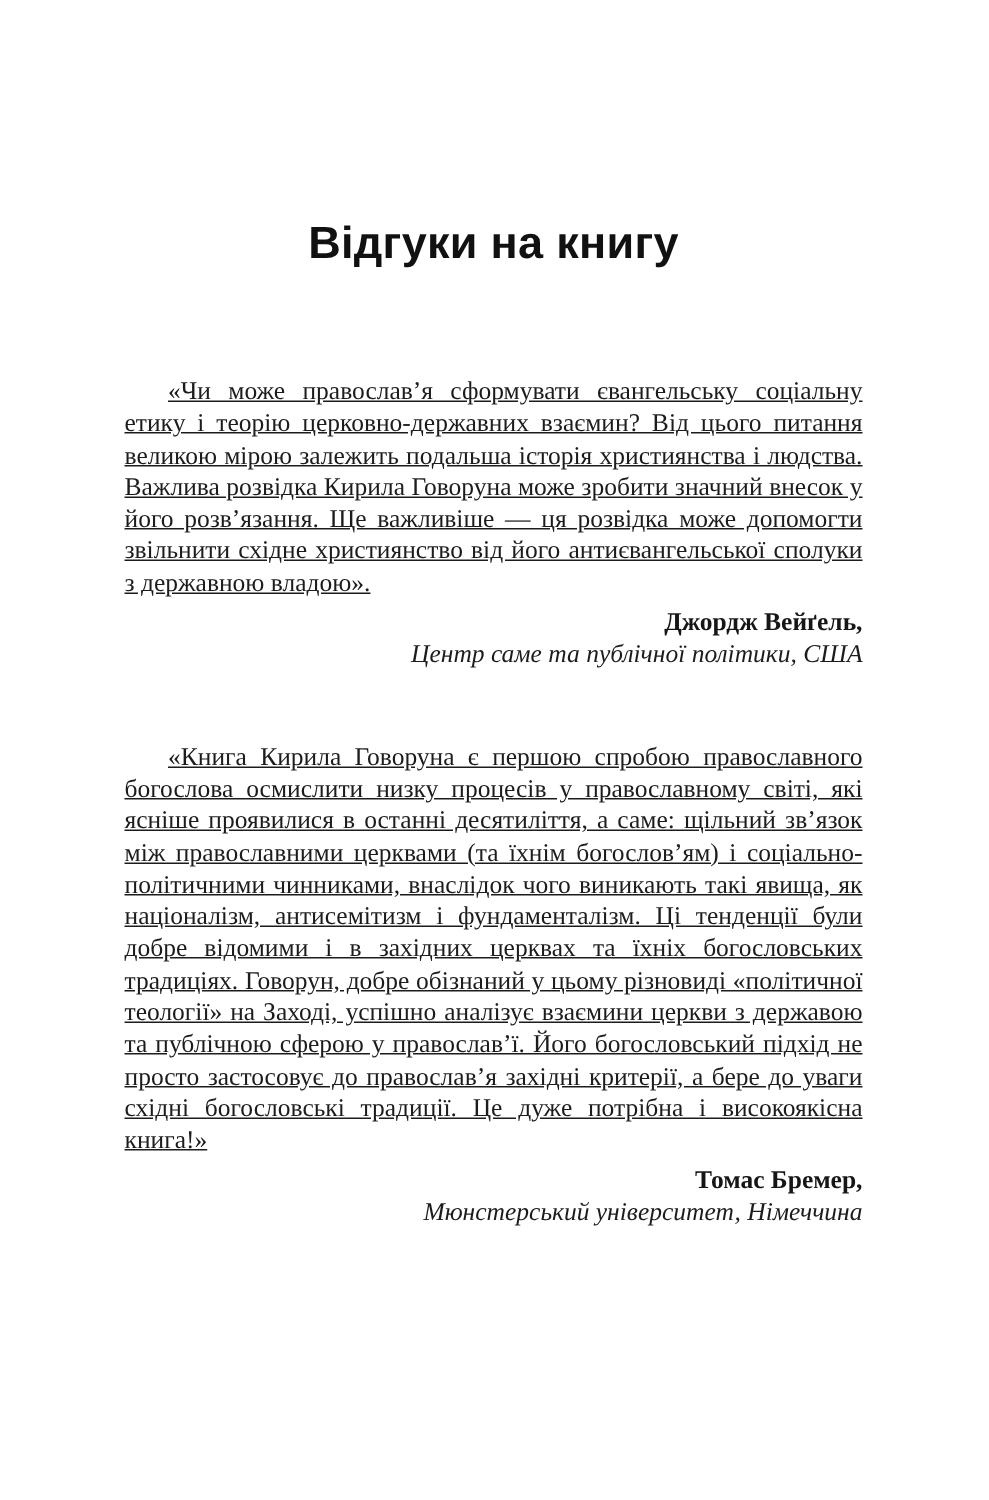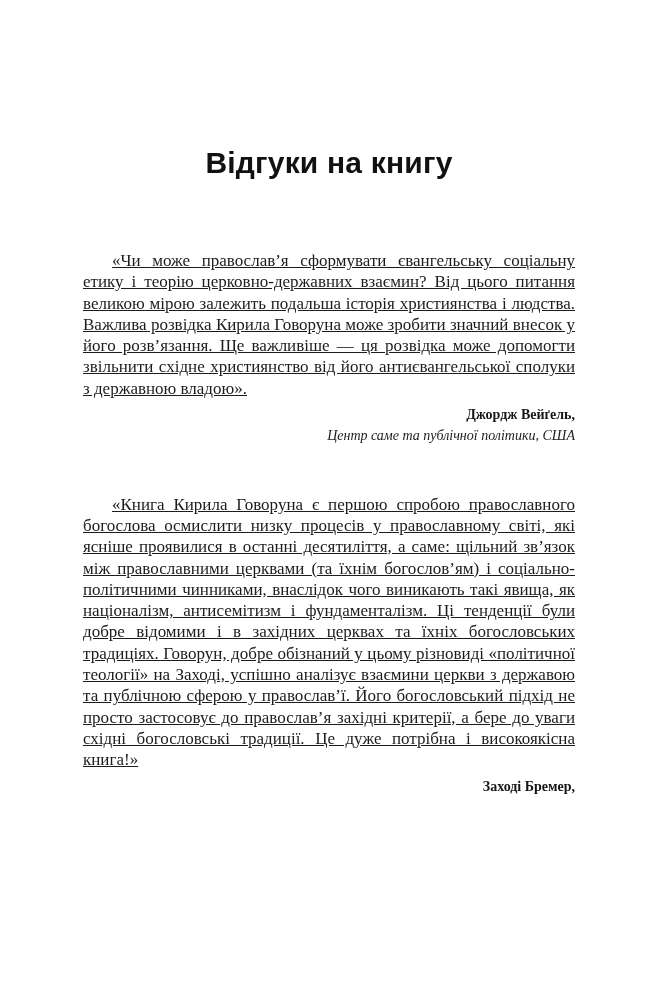--- a/index.html
+++ b/index.html
@@ -37,21 +37,21 @@
     text-align: justify;
     text-indent: 29px;
     color: #1c1c1c;
     text-decoration: underline;
   }
   .review-first .review-quote { margin-top: 70px; }
   .review-second .review-quote { margin-top: 47px; }
   .attribution {
     margin-top: 5px;
     text-align: right;
-    font-size: 14px;
+    font-size: 17px;
     line-height: 21.3px;
   }
   .attribution-author {
     font-weight: 700;
     color: #161616;
   }
   .attribution-affiliation {
     font-style: italic;
     color: #1c1c1c;
   }
@@ -67,17 +67,18 @@
     <p class="review-quote">«Чи може православ’я сформувати євангельську соціальну етику і теорію церковно-державних взаємин? Від цього питання великою мірою залежить подальша історія християнства і людства. Важлива розвідка Кирила Говоруна може зробити значний внесок у його розв’язання. Ще важливіше — ця розвідка може допомогти звільнити східне християнство від його антиєвангельської сполуки з державною владою».</p>
     <div class="attribution">
       <div class="attribution-author">Джордж Вейґель,</div>
       <div class="attribution-affiliation">Центр саме та публічної політики, США</div>
     </div>
   </section>
 
   <section class="review review-second">
     <p class="review-quote">«Книга Кирила Говоруна є першою спробою православного богослова осмислити низку процесів у православному світі, які ясніше проявилися в останні десятиліття, а саме: щільний зв’язок між православними церквами (та їхнім богослов’ям) і соціально-політичними чинниками, внаслідок чого виникають такі явища, як націоналізм, антисемітизм і фундаменталізм. Ці тенденції були добре відомими і в західних церквах та їхніх богословських традиціях. Говорун, добре обізнаний у цьому різновиді «політичної теології» на Заході, успішно аналізує взаємини церкви з державою та публічною сферою у православ’ї. Його богословський підхід не просто застосовує до православ’я західні критерії, а бере до уваги східні богословські традиції. Це дуже потрібна і високоякісна книга!»</p>
     <div class="attribution">
-      <div class="attribution-author">Заході Бремер,</div>
+      <div class="attribution-author">Томас Бремер,</div>
+      <div class="attribution-affiliation">Мюнстерський університет, Німеччина</div>
     </div>
   </section>
 
 </div>
 
 </body></html>

